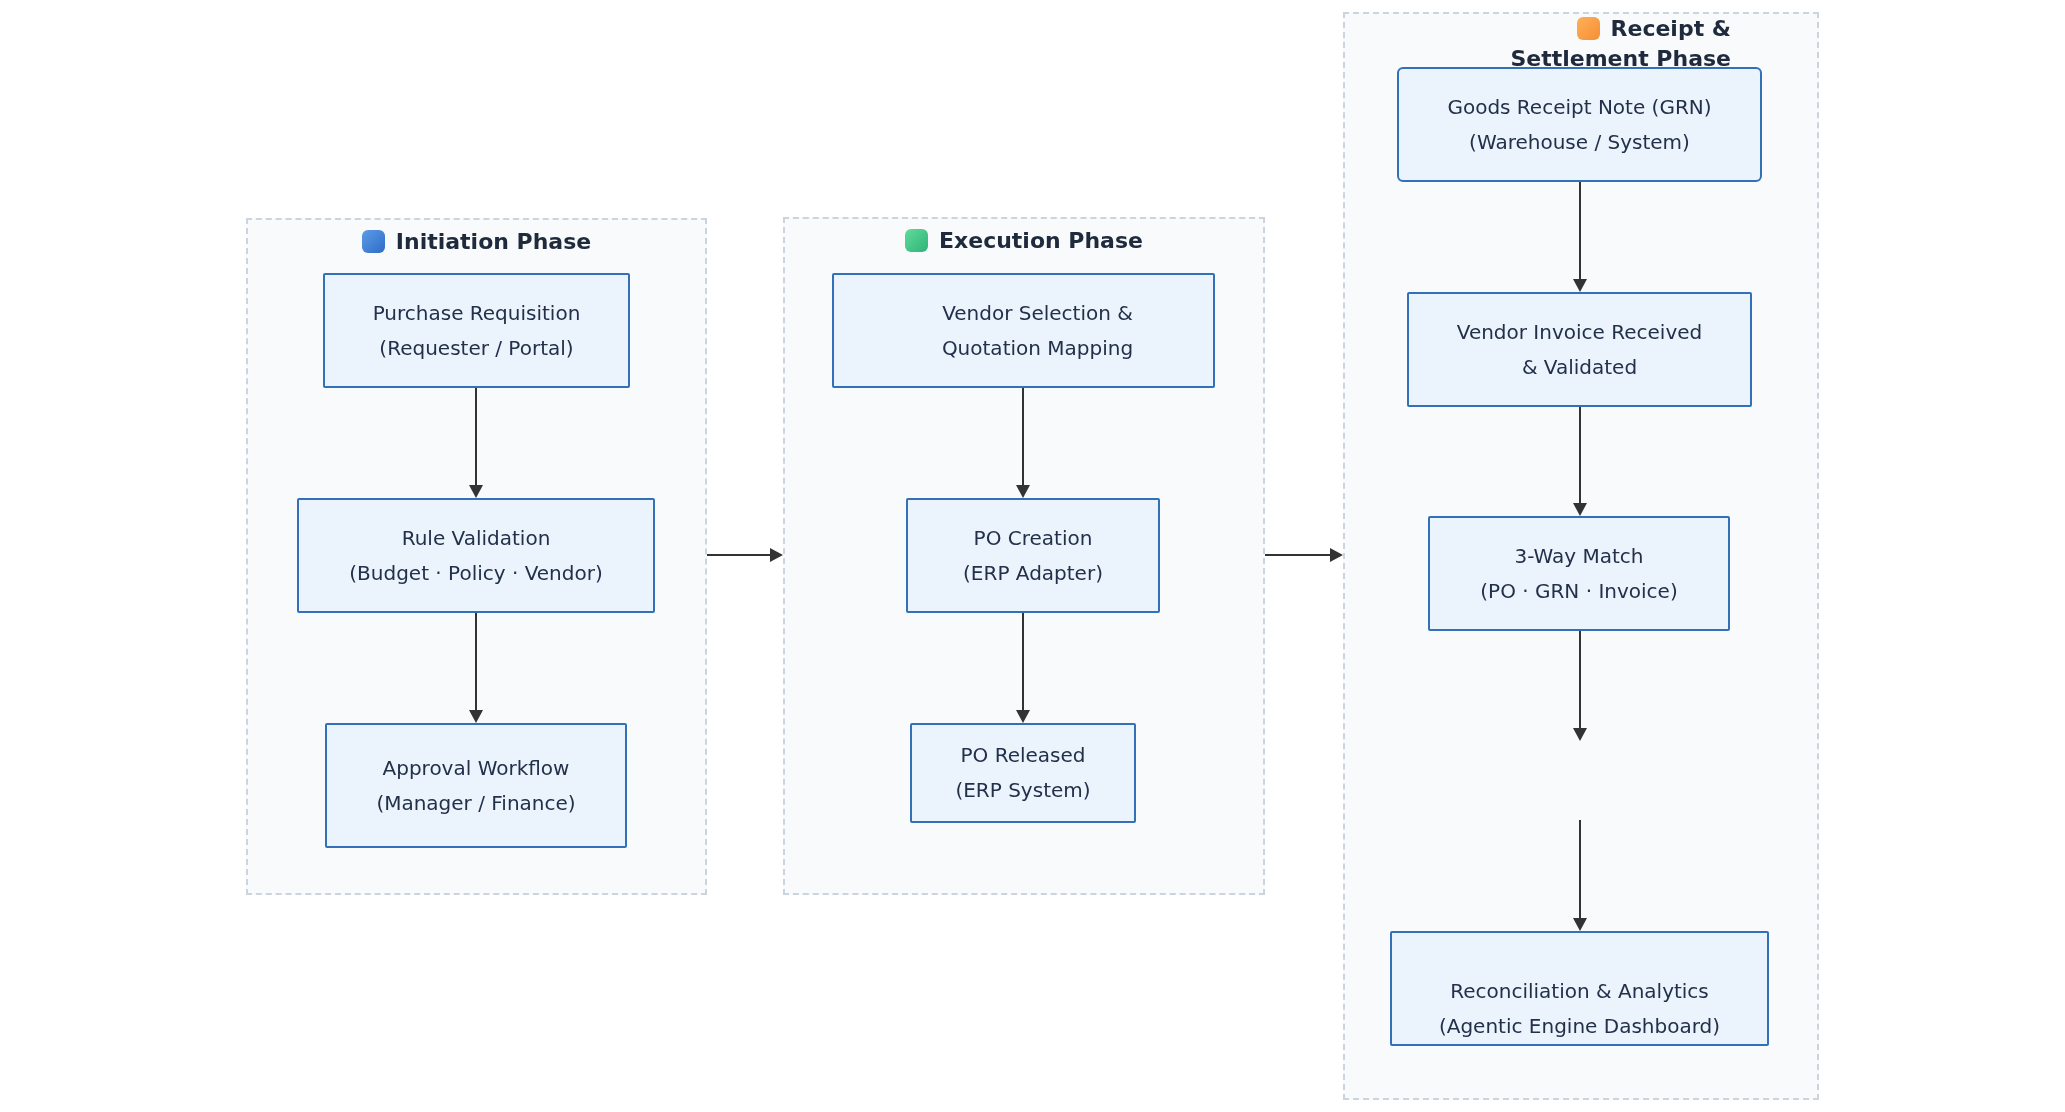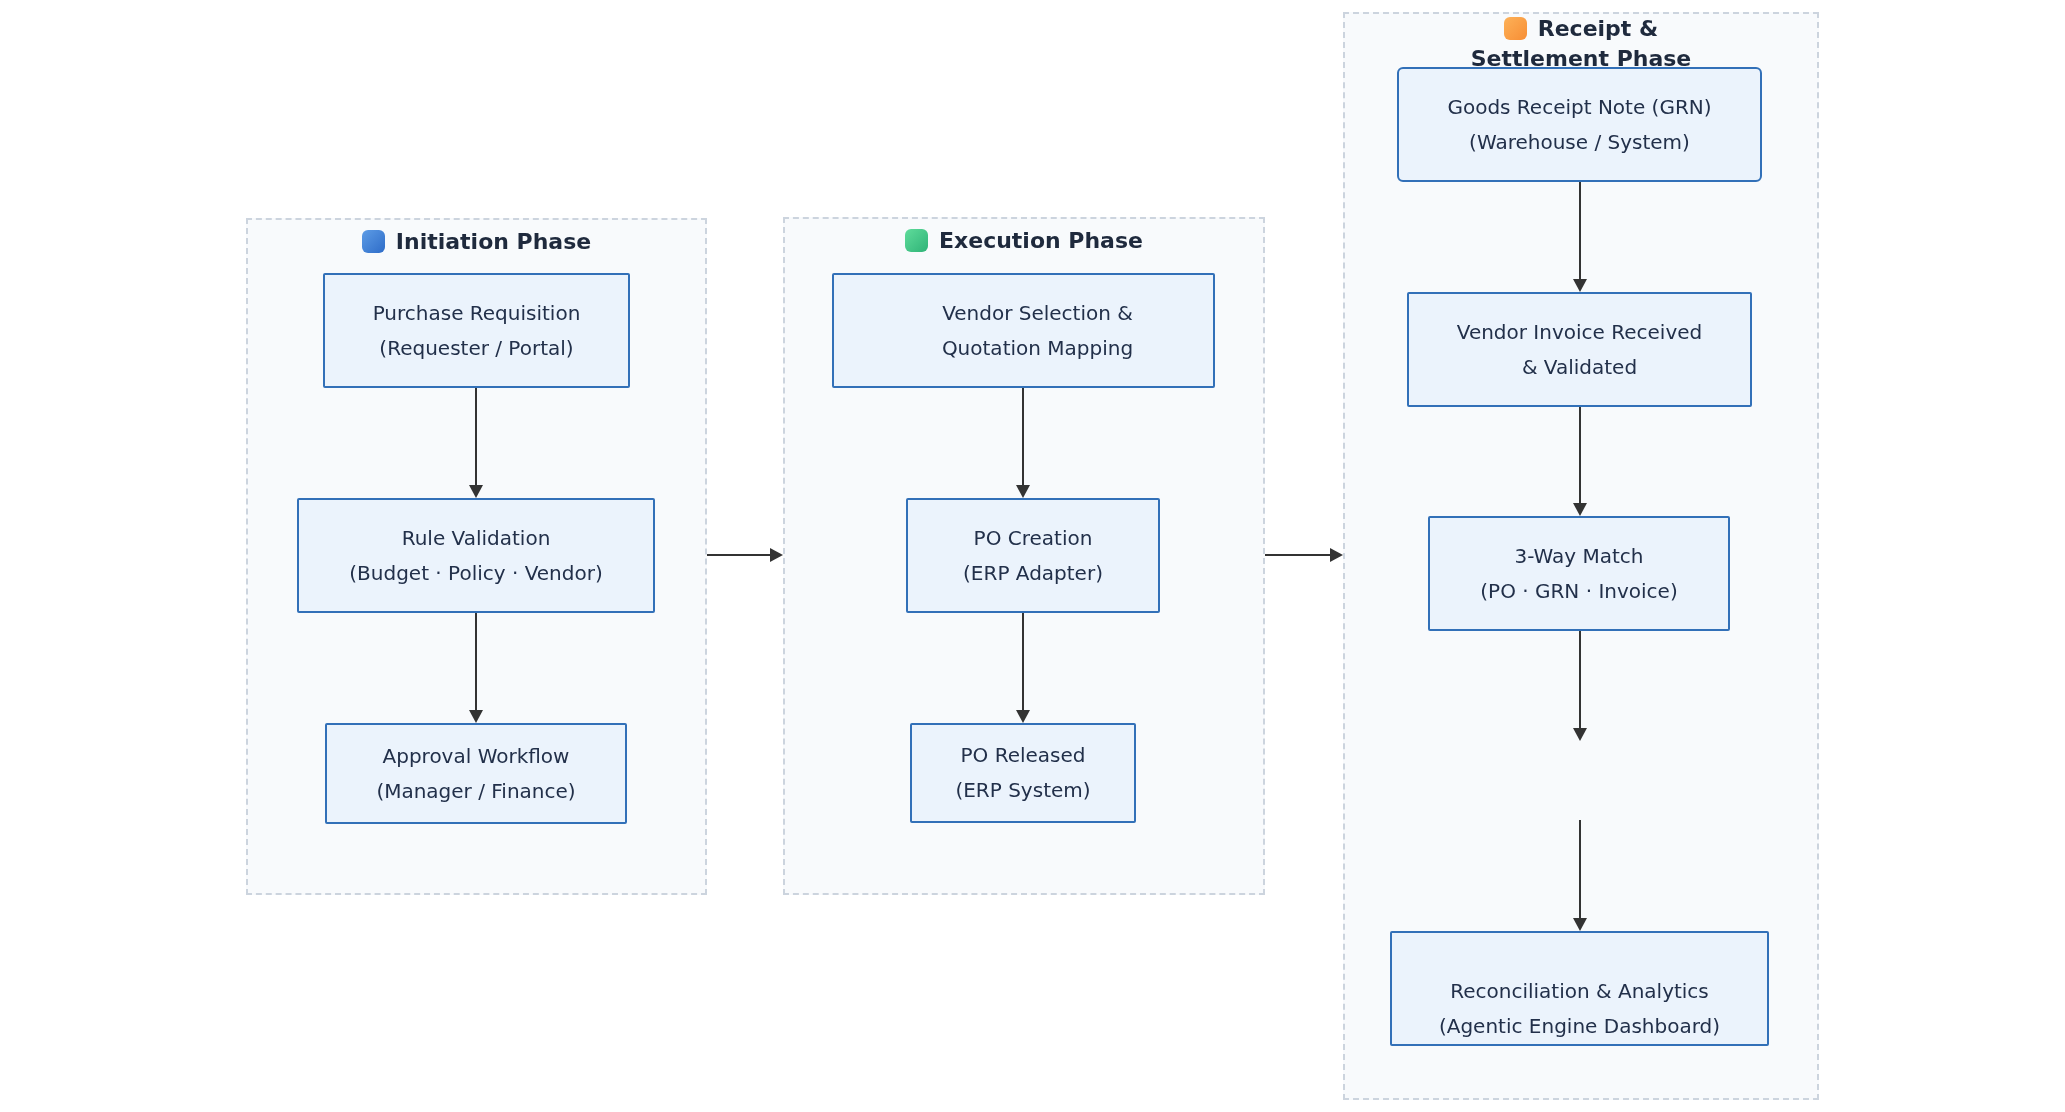--- a/index.html
+++ b/index.html
@@ -93,33 +93,33 @@
   <section class="phase" style="left:246px; top:218px; width:461px; height:677px;"></section>
   <section class="phase" style="left:783px; top:217px; width:482px; height:678px;"></section>
   <section class="phase" style="left:1343px; top:12px; width:476px; height:1088px;"></section>
 
   <div class="phase-title" style="left:783px; top:226px; width:482px;">
     <span class="legend-square legend-green"></span><span>Execution Phase</span>
   </div>
   <div class="phase-title" style="left:246px; top:227px; width:461px;">
     <span class="legend-square legend-blue"></span><span>Initiation Phase</span>
   </div>
-  <div class="phase-title" style="left:1431px; top:14px; width:300px;">
+  <div class="phase-title" style="left:1431px; top:14px; width:300px;text-align:right;">
     <span class="legend-square legend-orange"></span><span>Receipt &amp; Settlement Phase</span>
   </div>
 
   <div class="node" style="left:323px; top:273px; width:307px; height:115px;">
     <span>Purchase Requisition</span>
     <span>(Requester / Portal)</span>
   </div>
   <div class="node" style="left:297px; top:498px; width:358px; height:115px;">
     <span>Rule Validation</span>
     <span>(Budget · Policy · Vendor)</span>
   </div>
-  <div class="node" style="left:325px; top:723px; width:302px; height:101px;">
+  <div class="node" style="left:325px; top:723px; width:302px; height:125px;">
     <span>Approval Workflow</span>
     <span>(Manager / Finance)</span>
   </div>
 
   <div class="node" style="left:832px; top:273px; width:383px; height:115px;padding-left:28px;">
     <span>Vendor Selection &amp;</span>
     <span>Quotation Mapping</span>
   </div>
   <div class="node" style="left:906px; top:498px; width:254px; height:115px;">
     <span>PO Creation</span>

